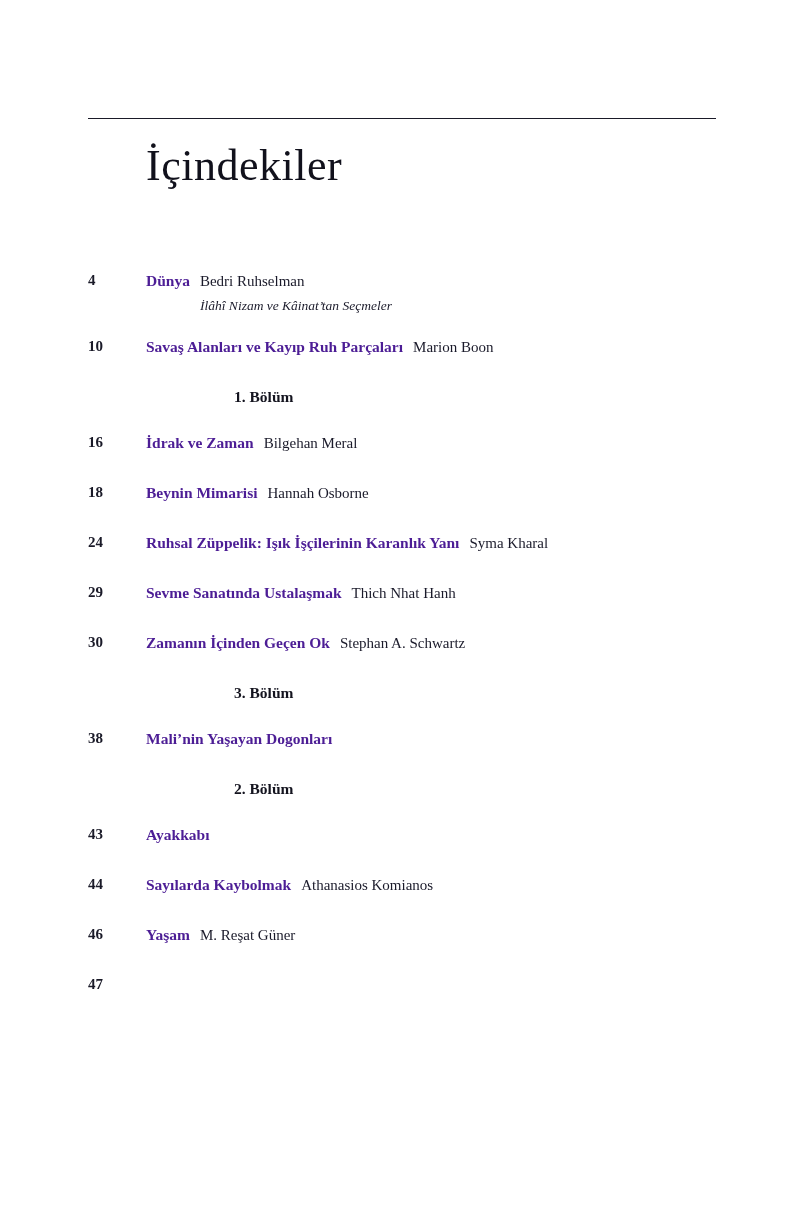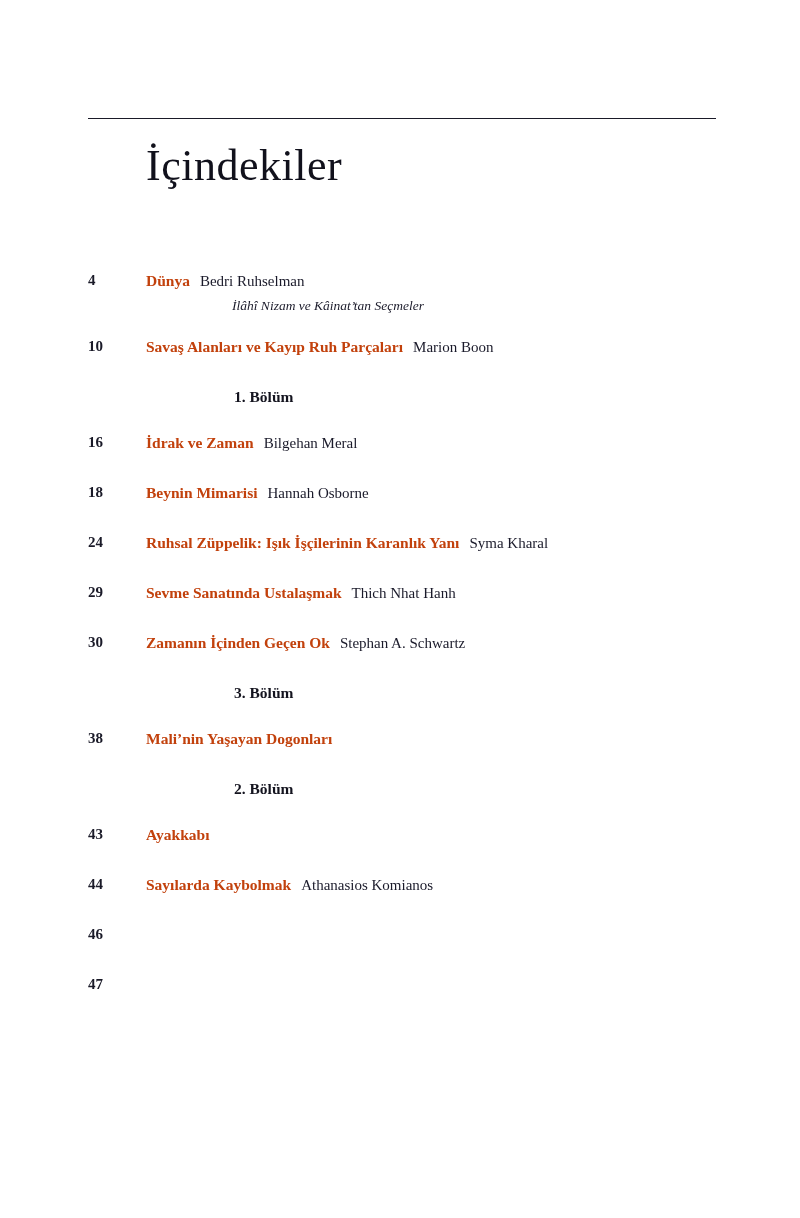--- a/index.html
+++ b/index.html
@@ -58,34 +58,34 @@
     font-weight: bold;
     font-size: 15px;
     color: #1a1a28;
   }
   .entry .body {
     margin-left: 58px;
   }
   .entry .ttl {
     font-weight: bold;
     font-size: 15.5px;
-    color: #c2410c;
+    color: #4c1d95;
     display: inline;
   }
   .entry .auth {
     font-weight: normal;
     font-size: 15px;
     color: #1a1a2a;
     display: inline;
     padding-left: 10px;
   }
   .entry .sub {
     display: block;
     margin-top: 8px;
-    margin-left: 86px;
+    margin-left: 54px;
     font-size: 13.5px;
     font-style: italic;
     color: #1a1a2a;
   }
   .section-head {
     margin: 12px 0 24px 0;
     min-height: 22px;
     text-align: left;
     padding-left: 146px;
   }
@@ -140,18 +140,19 @@
       <div class="entry">
         <div class="pg">43</div>
         <div class="body"><span class="ttl">Ayakkabı</span></div>
       </div>
       <div class="entry">
         <div class="pg">44</div>
         <div class="body"><span class="ttl">Sayılarda Kaybolmak</span><span class="auth">Athanasios Komianos</span></div>
       </div>
       <div class="entry">
         <div class="pg">46</div>
+        <div class="body"><span class="ttl">Yaşam</span><span class="auth">M. Reşat Güner</span></div>
       </div>
       <div class="entry">
         <div class="pg">47</div>
       </div>
     </div>
 </div>
 
 </body></html>

